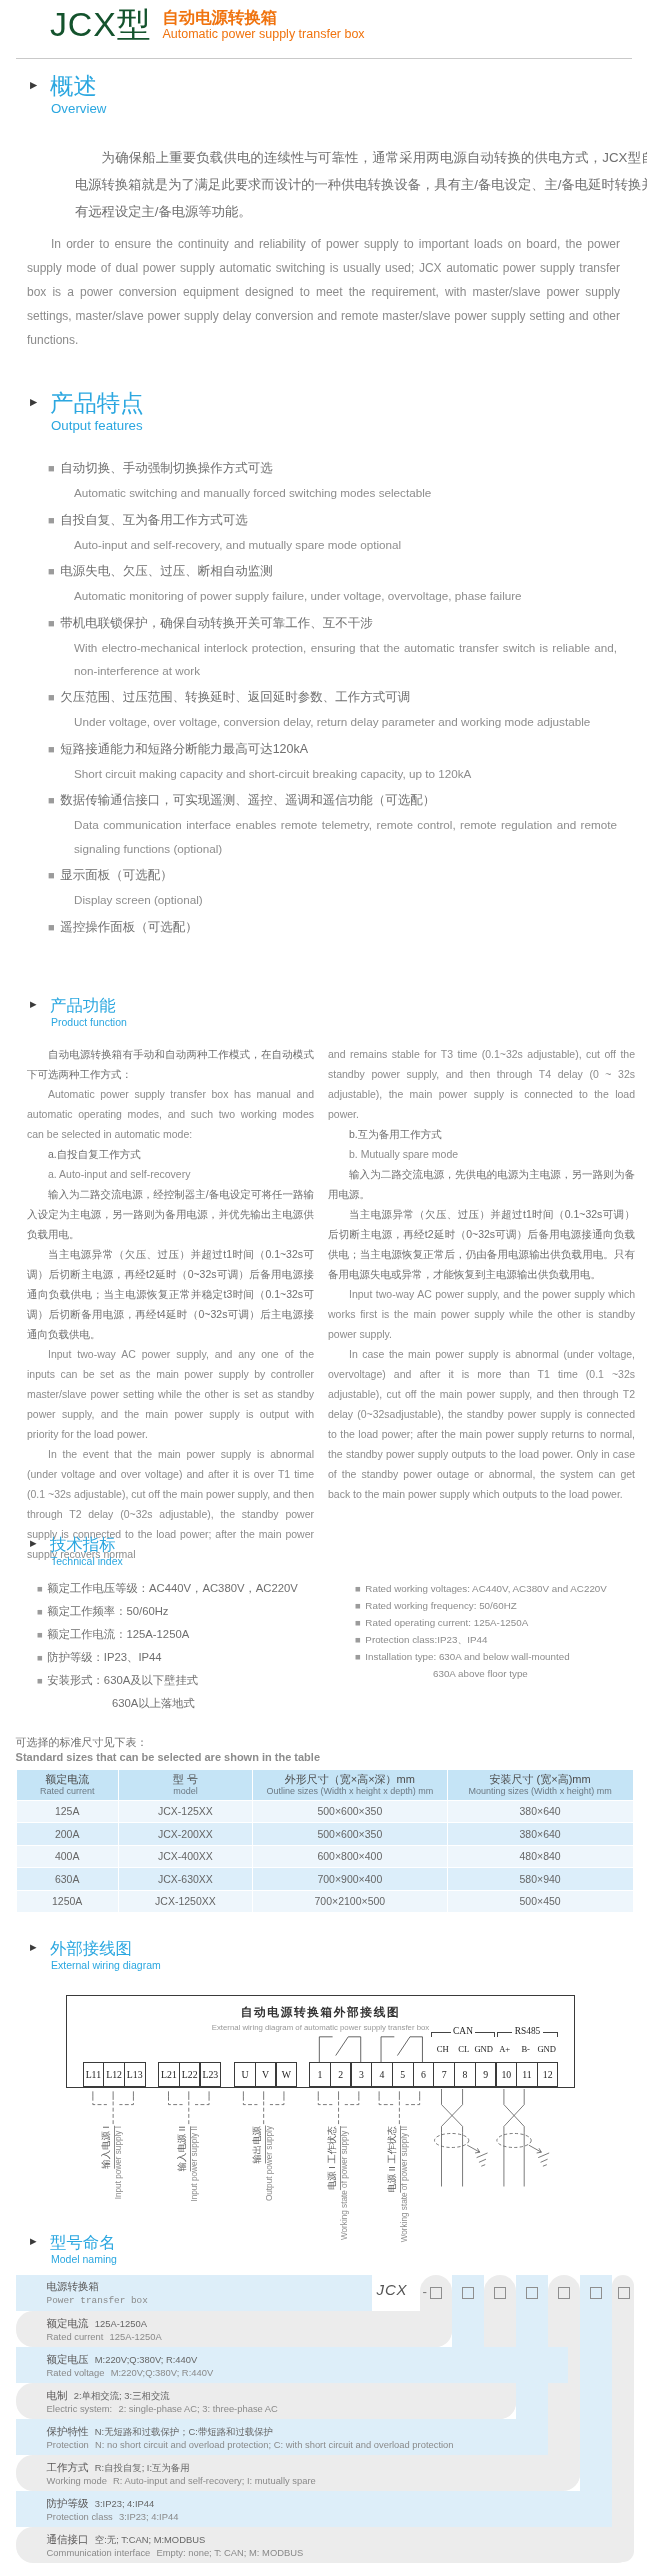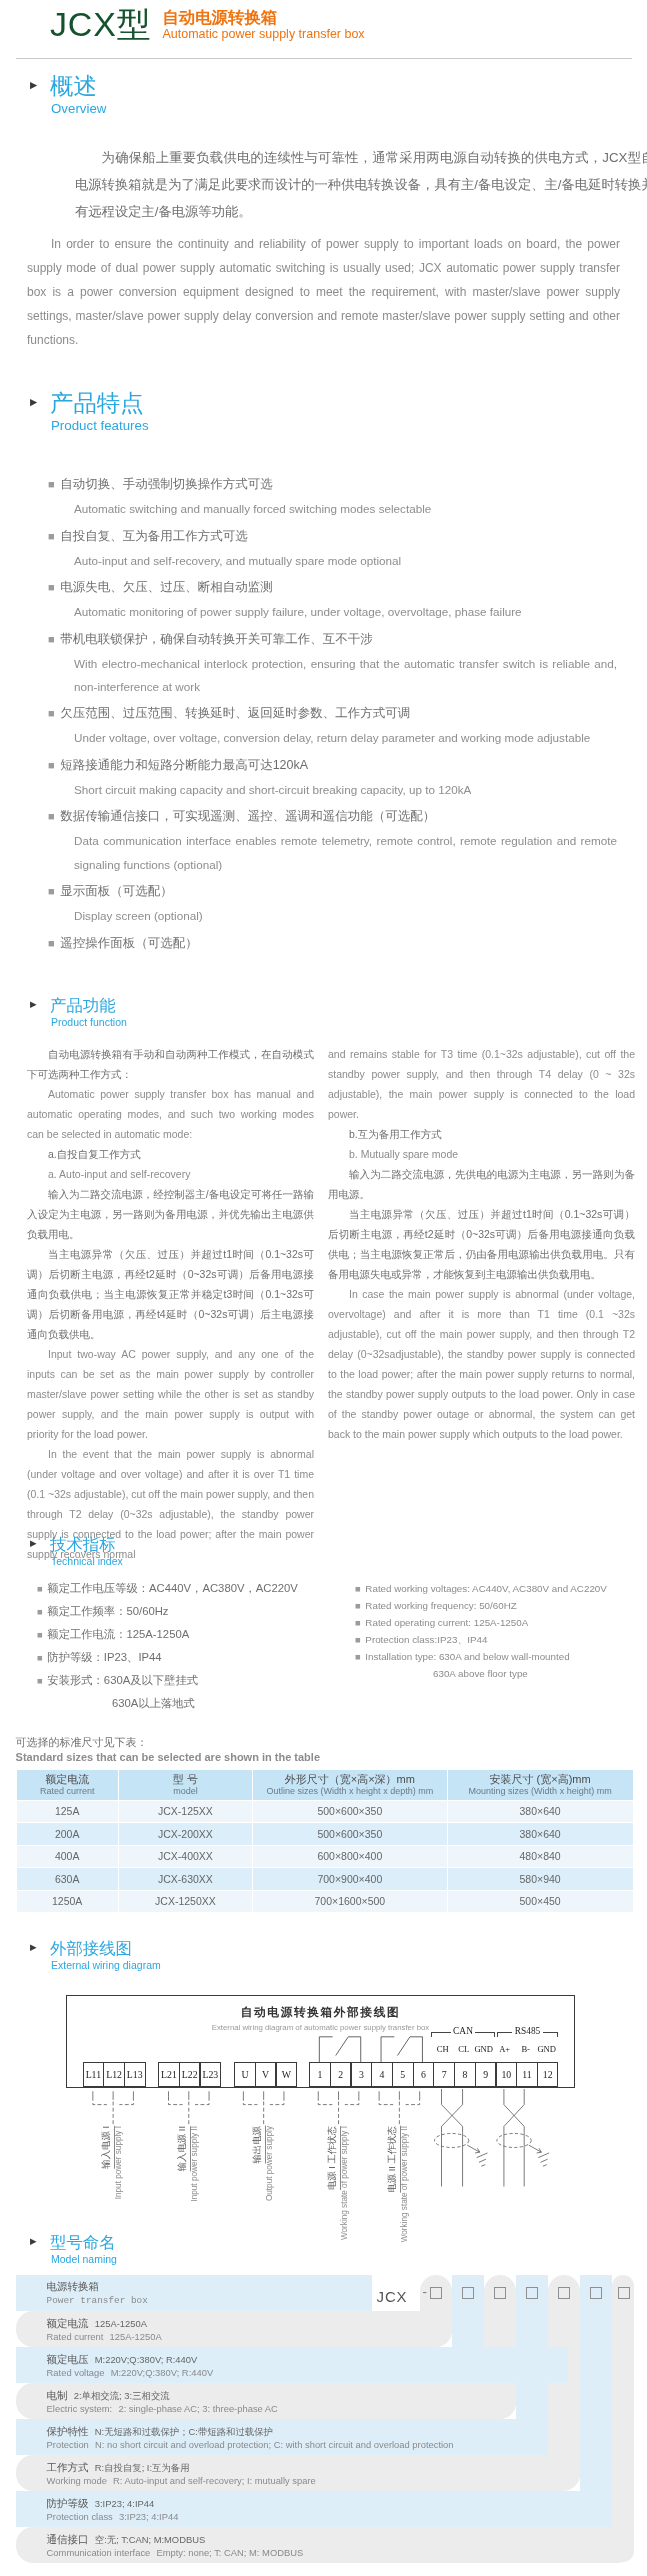--- a/index.html
+++ b/index.html
@@ -21,21 +21,21 @@
   .sec.big .h-en{font-size:13.3px;line-height:17px;}
   .sec.small .tri{top:3.1px;font-size:8.6px;}
   .sec.small .h-cn{font-size:16.4px;line-height:19px;}
   .sec.small .h-en{font-size:10.5px;line-height:14px;}
   
   .ov-cn{position:absolute;left:27px;top:131px;width:593px;font-size:13.3px;line-height:27px;
          color:#6f6f6f;text-align:justify;text-indent:2em;margin-left:48px;}
   .ov-en{position:absolute;left:27px;top:220px;width:593px;font-size:12px;line-height:24px;
          color:#8c8c8c;text-align:justify;text-indent:2em;}
   
-  .feat{position:absolute;left:48px;top:472px;width:574px;}
+  .feat{position:absolute;left:48px;top:456px;width:574px;}
   .feat-item{margin-bottom:3.1px;}
   .feat-cn{font-size:12.5px;line-height:25px;color:#6e6e6e;}
   .feat-cn .sq{color:#9b9b9b;font-size:11px;margin-right:5.5px;}
   .feat-en{margin-left:26px;width:543px;font-size:11.7px;line-height:23.4px;color:#8e8e8e;text-align:justify;}
   
   .fncol{position:absolute;top:1044px;}
   .fncol.left{left:27px;width:287px;}
   .fncol.right{left:328px;width:307px;}
   .fncol p{margin:0;font-size:10.5px;line-height:20px;text-align:justify;text-indent:2em;}
   .fncol p.cn{color:#6f6f6f;}
@@ -82,21 +82,21 @@
   .vlabel.en{font-size:8.2px;color:#8c8c8c;}
   
   .naming{position:absolute;left:15.6px;top:2275px;width:618px;height:287px;}
   .nstrip{position:absolute;top:0;width:32px;}
   .nrow{position:relative;z-index:1;height:36px;box-sizing:border-box;padding:4.7px 0 0 31px;}
   .nrow .ln1{font-size:10.5px;color:#595757;line-height:14px;}
   .nrow .ln1 .note{font-size:9.4px;color:#666;margin-left:6.2px;}
   .nrow .ln2{font-size:9.4px;color:#8a8a8a;line-height:12.5px;}
   .nrow .ln2 .note{margin-left:6.2px;}
   .bg-blue{background:#ddeef9;} .bg-gray{background:#ececec;border-radius:17px;}
-  .jcx{position:absolute;z-index:2;left:361px;top:13px;font-size:15px;color:#555;letter-spacing:0.8px;}
+  .jcx{position:absolute;z-index:2;left:361px;top:6px;font-size:15px;color:#555;letter-spacing:0.8px;font-style:italic;}
   .ndash{position:absolute;z-index:2;left:407px;top:9.4px;font-size:13.3px;color:#777;}
   .nbox{position:absolute;z-index:2;top:11.7px;width:10px;height:10px;border:1.6px solid #8f8f8f;background:transparent;}
 </style>
 </head>
 <body>
 
 <div class="page">
 
   <div class="brand">
     <div class="brand-model">JCX型</div>
@@ -111,21 +111,21 @@
     <span class="tri">▶</span>
     <div class="h-cn">概述</div>
     <div class="h-en">Overview</div>
   </div>
   <p class="ov-cn">为确保船上重要负载供电的连续性与可靠性，通常采用两电源自动转换的供电方式，JCX型自动电源转换箱就是为了满足此要求而设计的一种供电转换设备，具有主/备电设定、主/备电延时转换并具有远程设定主/备电源等功能。</p>
   <p class="ov-en">In order to ensure the continuity and reliability of power supply to important loads on board, the power supply mode of dual power supply automatic switching is usually used; JCX automatic power supply transfer box is a power conversion equipment designed to meet the requirement, with master/slave power supply settings, master/slave power supply delay conversion and remote master/slave power supply setting and other functions.</p>
 
   <div class="sec big" style="top:390px;">
     <span class="tri">▶</span>
     <div class="h-cn">产品特点</div>
-    <div class="h-en">Product features</div>
+    <div class="h-en">Output features</div>
   </div>
   <div class="feat">
     <div class="feat-item">
       <div class="feat-cn"><span class="sq">■</span><span>自动切换、手动强制切换操作方式可选</span></div>
       <div class="feat-en">Automatic switching and manually forced switching modes selectable</div>
     </div>
     <div class="feat-item">
       <div class="feat-cn"><span class="sq">■</span><span>自投自复、互为备用工作方式可选</span></div>
       <div class="feat-en">Auto-input and self-recovery, and mutually spare mode optional</div>
     </div>
@@ -172,20 +172,21 @@
     <p class="cn">当主电源异常（欠压、过压）并超过t1时间（0.1~32s可调）后切断主电源，再经t2延时（0~32s可调）后备用电源接通向负载供电；当主电源恢复正常并稳定t3时间（0.1~32s可调）后切断备用电源，再经t4延时（0~32s可调）后主电源接通向负载供电。</p>
     <p class="en">Input two-way AC power supply, and any one of the inputs can be set as the main power supply by controller master/slave power setting while the other is set as standby power supply, and the main power supply is output with priority for the load power.</p>
     <p class="en">In the event that the main power supply is abnormal (under voltage and over voltage) and after it is over T1 time (0.1 ~32s adjustable), cut off the main power supply, and then through T2 delay (0~32s adjustable), the standby power supply is connected to the load power; after the main power supply recovers normal</p>
   </div>
   <div class="fncol right">
     <p class="en" style="text-indent:0;">and remains stable for T3 time (0.1~32s adjustable), cut off the standby power supply, and then through T4 delay (0 ~ 32s adjustable), the main power supply is connected to the load power.</p>
     <p class="cn">b.互为备用工作方式</p>
     <p class="en">b. Mutually spare mode</p>
     <p class="cn">输入为二路交流电源，先供电的电源为主电源，另一路则为备用电源。</p>
     <p class="cn">当主电源异常（欠压、过压）并超过t1时间（0.1~32s可调）后切断主电源，再经t2延时（0~32s可调）后备用电源接通向负载供电；当主电源恢复正常后，仍由备用电源输出供负载用电。只有备用电源失电或异常，才能恢复到主电源输出供负载用电。</p>
+    <p class="en">Input two-way AC power supply, and the power supply which works first is the main power supply while the other is standby power supply.</p>
     <p class="en">In case the main power supply is abnormal (under voltage, overvoltage) and after it is more than T1 time (0.1 ~32s adjustable), cut off the main power supply, and then through T2 delay (0~32sadjustable), the standby power supply is connected to the load power; after the main power supply returns to normal, the standby power supply outputs to the load power. Only in case of the standby power outage or abnormal, the system can get back to the main power supply which outputs to the load power.</p>
   </div>
 
   <div class="sec small" style="top:1535px;">
     <span class="tri">▶</span>
     <div class="h-cn">技术指标</div>
     <div class="h-en">Technical index</div>
   </div>
   <div class="ti-left">
     <div class="ti-item"><span class="sq">■</span><span>额定工作电压等级：AC440V，AC380V，AC220V</span></div>
@@ -246,21 +247,21 @@
     </tr>
     <tr class="even">
       <td>630A</td>
       <td>JCX-630XX</td>
       <td>700×900×400</td>
       <td>580×940</td>
     </tr>
     <tr class="odd">
       <td>1250A</td>
       <td>JCX-1250XX</td>
-      <td>700×1600×500</td>
+      <td>700×2100×500</td>
       <td>500×450</td>
     </tr>
   </tbody>
     </table>
 
   <div class="sec small" style="top:1939px;">
     <span class="tri">▶</span>
     <div class="h-cn">外部接线图</div>
     <div class="h-en">External wiring diagram</div>
   </div>

